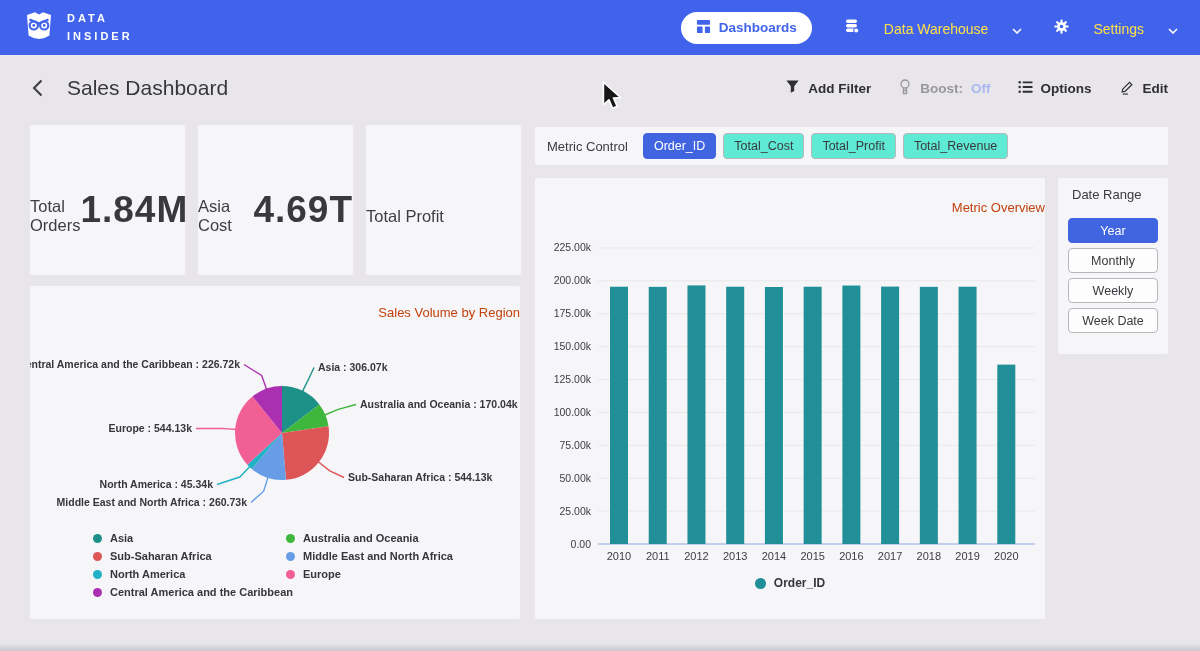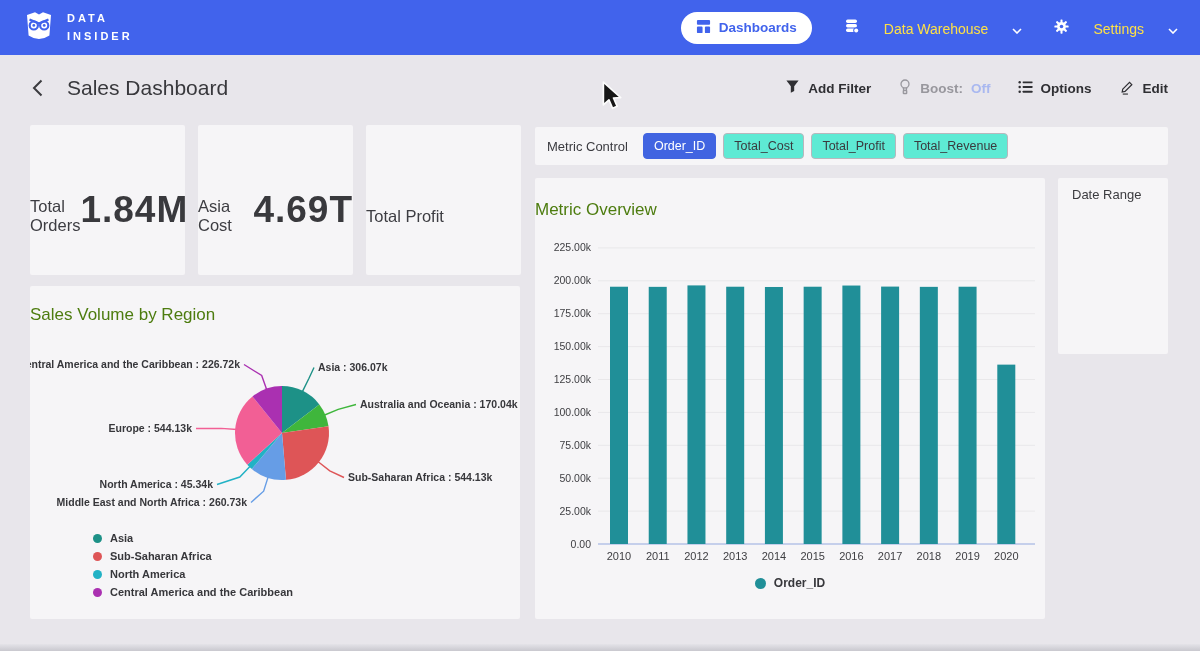--- a/index.html
+++ b/index.html
@@ -38,21 +38,21 @@
   
   .metric-strip { left:535px; top:127px; width:633px; height:38px; display:flex; align-items:center;
                   gap:7px; padding:0 12px; }
   .metric-label { font-size:13px; color:#3b3b40; margin-right:8px; white-space:nowrap; }
   .chip { height:26px; padding:0 10px; border:1px solid #b8b7bd; background:#5eead4; border-radius:4px;
           font-size:12.5px; color:#3a3a3e; font-family:inherit; cursor:pointer; white-space:nowrap; }
   .chip-selected { background:#4164e1; border-color:#4164e1; color:#fff; }
 
   
   .pie-card { left:30px; top:286px; width:490px; height:333px; }
-  .card-title { position:absolute; width:100%; text-align:left; font-size:17px; font-weight:500; color:#4d7c0f; }
+  .card-title { position:absolute; width:100%; text-align:right; font-size:13px; font-weight:500; color:#c2410c; }
   .pie-title { top:19px; }
   .pie-svg { position:absolute; left:0; top:0; }
   .legend-col { position:absolute; display:flex; flex-direction:column; gap:6px; }
   .legend-row { display:flex; align-items:center; gap:8px; }
   .legend-dot { width:9px; height:9px; border-radius:50%; flex:0 0 auto; }
   .legend-text { font-size:11px; font-weight:bold; color:#37373b; white-space:nowrap; }
 
   
   .bar-card { left:535px; top:178px; width:510px; height:441px; }
   .bar-title { top:22px; }
@@ -259,20 +259,34 @@
           <span class="legend-dot" style="background: rgb(222, 85, 87);"></span>
           <span class="legend-text">Sub-Saharan Africa</span>
         </div>
         <div class="legend-row">
           <span class="legend-dot" style="background: rgb(34, 178, 197);"></span>
           <span class="legend-text">North America</span>
         </div>
         <div class="legend-row">
           <span class="legend-dot" style="background: rgb(170, 48, 177);"></span>
           <span class="legend-text">Central America and the Caribbean</span>
+        </div>
+      </div>
+    <div class="legend-col" style="left:256px; top:246px">
+        <div class="legend-row">
+          <span class="legend-dot" style="background: rgb(63, 182, 60);"></span>
+          <span class="legend-text">Australia and Oceania</span>
+        </div>
+        <div class="legend-row">
+          <span class="legend-dot" style="background: rgb(102, 157, 230);"></span>
+          <span class="legend-text">Middle East and North Africa</span>
+        </div>
+        <div class="legend-row">
+          <span class="legend-dot" style="background: rgb(242, 95, 149);"></span>
+          <span class="legend-text">Europe</span>
         </div>
       </div>
   </div>
 
   <div class="card bar-card">
     <div class="card-title bar-title">Metric Overview</div>
     <svg class="bar-svg" width="510" height="336">
         <line x1="63" x2="500" y1="310" y2="310" stroke="#c5cfeb" stroke-width="2"></line>
         <text x="56" y="313.5" text-anchor="end" font-size="10.5" fill="#3e3e42">0.00</text>
         <line x1="63" x2="500" y1="277.1" y2="277.1" stroke="#e9e8ea" stroke-width="1"></line>
@@ -317,20 +331,26 @@
         <text x="471.29999999999995" y="326" text-anchor="middle" font-size="11" fill="#3e3e42">2020</text>
       </svg>
     <div class="bar-legend">
       <span class="legend-dot" style="background: rgb(32, 143, 152);"></span>
       <span class="legend-text">Order_ID</span>
     </div>
   </div>
 
   <div class="card dr-card">
     <div class="dr-label">Date Range</div>
+    <div>
+        <button class="dr-btn dr-selected">Year</button>
+        <button class="dr-btn">Monthly</button>
+        <button class="dr-btn">Weekly</button>
+        <button class="dr-btn">Week Date</button>
+      </div>
   </div>
 
   <svg class="cursor" width="26" height="30" viewBox="0 0 17.5 27">
     <path d="M1 1 L1 21.5 L6 16.9 L9.3 24.6 L13.4 22.8 L10.1 15.3 L16.6 14.9 Z" fill="#171717" stroke="#fcfcfc" stroke-width="1.5" stroke-linejoin="round"></path>
   </svg>
 
   <div class="bottom-edge"></div>
 </div>
 
 </body></html>

